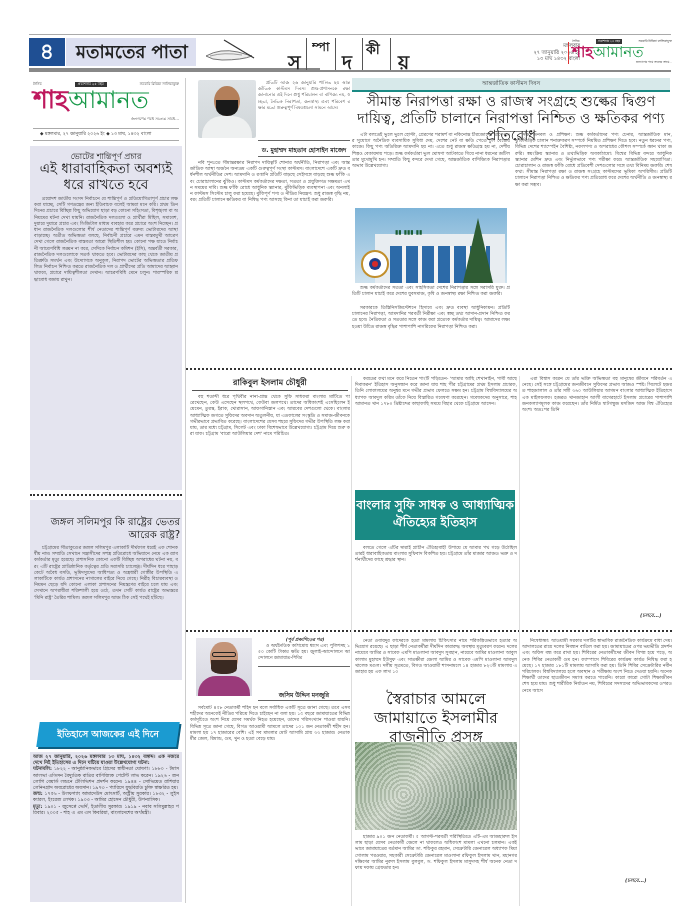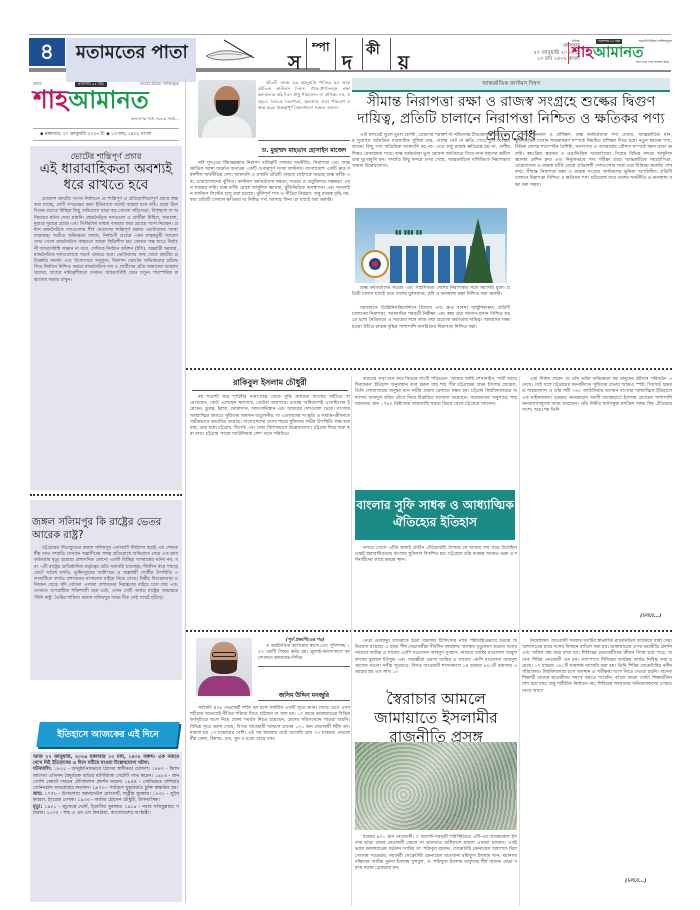--- a/index.html
+++ b/index.html
@@ -2,25 +2,25 @@
 <html><head>
 <meta charset="utf-8">
 <style>
 *{box-sizing:border-box;margin:0;padding:0}
 body{width:700px;height:910px;background:#fff;font-family:"DejaVu Sans",sans-serif;color:#222;position:relative;overflow:hidden}
 .abs{position:absolute}
 .txt{font-size:4.6px;line-height:6.2px;color:#444;text-align:justify;overflow:hidden;word-break:break-all}
 .txt p{text-indent:8px}
 .bar-top{left:29px;top:35px;width:291px;height:35px;border-bottom:2px solid #888}
 .pg-num{left:29px;top:38px;width:36px;height:28px;background:#1f4f93;color:#fff;font-size:22px;font-weight:bold;text-align:center;line-height:28px}
-.pg-title{left:66px;top:38px;width:130px;height:44px;background:#dcdff0;font-size:18px;font-weight:bold;line-height:28px;padding-left:10px;color:#222}
+.pg-title{left:66px;top:38px;width:130px;height:28px;background:#dcdff0;font-size:18px;font-weight:bold;line-height:28px;padding-left:10px;color:#222}
 .sampadakiya{top:44px;font-size:19px;font-weight:bold;color:#222}
 .sep-v{width:1px;background:#555}
 .logo-sah{font-family:"DejaVu Serif",serif;font-weight:bold;color:#be185d}
-.logo-am{font-family:"DejaVu Serif",serif;font-weight:bold;color:#1b9a4b}
+.logo-am{font-family:"DejaVu Serif",serif;font-weight:normal;color:#1b9a4b}
 .dots{border-top:2px dotted #333}
 .box-shade{background:#e4e4ef}
 .teal-head{background:#1a8a84;color:#fff;text-align:center;font-weight:bold}
 .photo{background:linear-gradient(#dfe3e6,#cfd5d8)}
 </style>
 </head>
 <body>
 
 <div class="abs bar-top"></div>
 <div class="abs" style="left:29px;top:70px;width:642px;height:2px;background:#888"></div>
@@ -83,21 +83,21 @@
 <div class="abs box-shade" style="left:30px;top:146px;width:152px;height:344px"></div>
 <div class="abs" style="left:30px;top:150px;width:152px;text-align:center;font-size:8px;color:#222">ভোটের শান্তিপূর্ণ প্রচার</div>
 <div class="abs" style="left:32px;top:160px;width:148px;text-align:center;font-size:13.5px;line-height:16px;color:#111">এই ধারাবাহিকতা অবশ্যই ধরে রাখতে হবে</div>
 <div class="abs txt" style="left:34px;top:196px;width:144px;height:290px">
     <p>ত্রয়োদশ জাতীয় সংসদ নির্বাচনে যে শান্তিপূর্ণ ও প্রতিযোগিতাপূর্ণ প্রচার লক্ষ করা যাচ্ছে, সেটি গণতন্ত্রের জন্য ইতিবাচক বলেই আমরা মনে করি। প্রথম তিন দিনের প্রচারে বিচ্ছিন্ন কিছু অভিযোগ ছাড়া বড় কোনো সহিংসতা, বিশৃঙ্খলা বা অনিয়মের ঘটনা দেখা যায়নি। রাজনৈতিক দলগুলো ও প্রার্থীরা মিছিল, সমাবেশ, দুয়ারে দুয়ারে প্রচার এবং ডিজিটাল মাধ্যম ব্যবহার করে প্রচারে অংশ নিচ্ছেন। প্রধান রাজনৈতিক দলগুলোর শীর্ষ নেতাদের শান্তিপূর্ণ বক্তব্য ভোটারদের আস্থা বাড়াচ্ছে। অতীত অভিজ্ঞতা বলছে, নির্বাচনী প্রচারে এমন বাস্তবমুখী আচরণ দেখা গেলে রাজনৈতিক বাস্তবতা আরো স্থিতিশীল হয়। কোনো পক্ষ যাতে নির্বাচনী আচরণবিধি লঙ্ঘন না করে, সেদিকে নির্বাচন কমিশন (ইসি), অন্তর্বর্তী সরকার, রাজনৈতিক দলগুলোকে সতর্ক থাকতে হবে। ভোটারদের কাছ থেকে জাতীয় প্রতিশ্রুতি সমর্থন এবং উদ্যোগকে অনুকূল, নিরাপদ ভোটের অভিজ্ঞতার প্রতিফলিত নির্বাচন নিশ্চিত করতে রাজনৈতিক দল ও প্রার্থীদের প্রতি আমাদের আহ্বান থাকবে, প্রচারে দায়িত্বশীলতা দেখান। আচরণবিধি মেনে চলুন। পারস্পরিক শ্রদ্ধাবোধ বজায় রাখুন।</p>
   </div>
 
 <div class="abs dots" style="left:30px;top:494px;width:152px"></div>
 
 <div class="abs box-shade" style="left:30px;top:500px;width:152px;height:180px"></div>
-<div class="abs" style="left:32px;top:515px;width:148px;text-align:left;font-size:10px;line-height:13px;color:#111">জঙ্গল সলিমপুর কি রাষ্ট্রের ভেতর আরেক রাষ্ট্র?</div>
+<div class="abs" style="left:32px;top:515px;width:148px;text-align:right;font-size:10px;line-height:13px;color:#111">জঙ্গল সলিমপুর কি রাষ্ট্রের ভেতর আরেক রাষ্ট্র?</div>
 <div class="abs txt" style="left:34px;top:545px;width:144px;height:130px">
     <p>চট্টগ্রামের সীতাকুণ্ডের জঙ্গল সলিমপুর এলাকাটি দীর্ঘকাল ধরেই এক শোনকর্ষীয় নাম। সম্প্রতি সেখানে সন্ত্রাসীদের সশস্ত্র প্রতিরোধে অভিযানে নেমে এক র‍্যাব কর্মকর্তার মৃত্যু হয়েছে। প্রশাসনিক কোনো একটি বিচ্ছিন্ন অপরাধের ঘটনা নয়, বরং এটি রাষ্ট্রের প্রাতিষ্ঠানিক কর্তৃত্বের প্রতি সরাসরি চ্যালেঞ্জ। দীর্ঘদিন ধরে পাহাড় কেটে অবৈধ বসতি, ভূমিদস্যুদের আধিপত্য ও অস্ত্রধারী গোষ্ঠীর উপস্থিতি এলাকাটিকে কার্যত প্রশাসনের নাগালের বাইরে নিয়ে গেছে। নিরীহ বিচারব্যবস্থা ও নিয়মন ছেড়ে যদি কোনো এলাকা প্রশাসনের নিয়ন্ত্রণের বাইরে চলে যায় এবং সেখানে অপরাধীরা শক্তিশালী হয়ে ওঠে, তখন সেটি কার্যত রাষ্ট্রের অভ্যন্তরে 'মিনি রাষ্ট্র' তৈরির শামিল। জঙ্গল সলিমপুর আজ ঠিক সেই পথেই হাঁটছে।</p>
   </div>
 
 <div class="abs" style="left:38px;top:722px;width:140px;height:25px;background:#1b9bd1;transform:skew(-8deg);box-shadow:2px 2px 0 #0c5d80"></div>
 <div class="abs" style="left:38px;top:727px;width:140px;text-align:center;font-size:9px;font-weight:bold;color:#fff">ইতিহাসে আজকের এই দিনে</div>
 
 <div class="abs box-shade" style="left:30px;top:752px;width:152px;height:150px"></div>
 <div class="abs txt" style="left:33px;top:754px;width:146px;height:146px;font-size:4.7px;color:#333">
   <div style="font-weight:bold">আজ ২৭ জানুয়ারি, ২০২৬ মঙ্গলবার ১৩ মাঘ, ১৪৩২ বঙ্গাব্দ। এক নজরে দেখে নিই ইতিহাসের এ দিনে ঘটিয়ে যাওয়া উল্লেখযোগ্য ঘটনা:</div>

